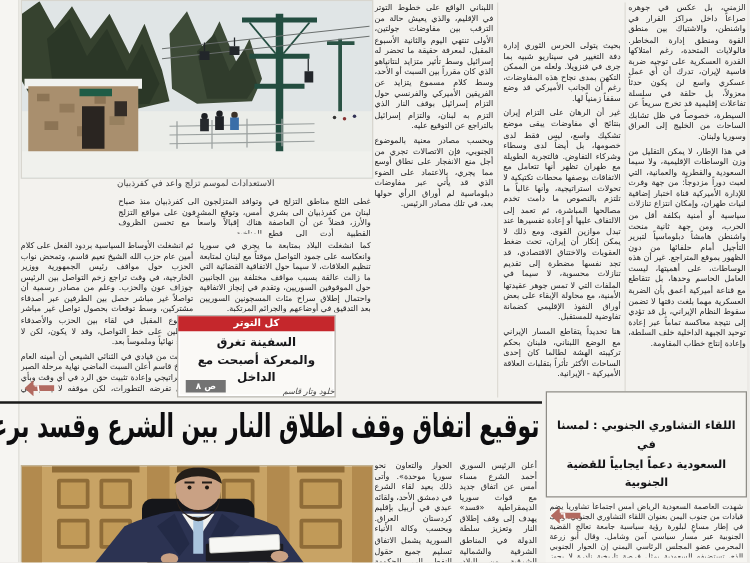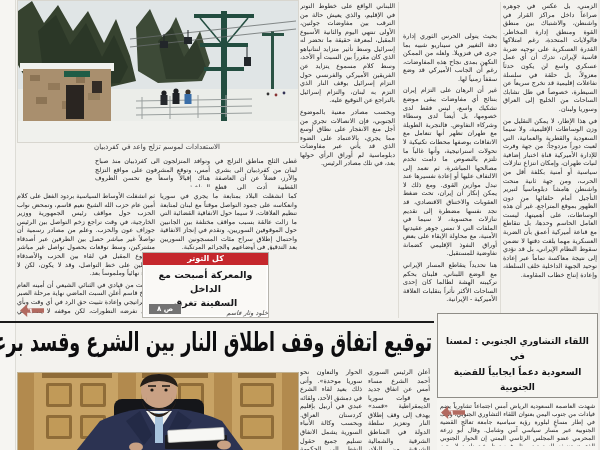--- a/index.html
+++ b/index.html
@@ -116,22 +116,22 @@
 
   <div class="txt" style="left:17px;top:192px;width:138px;height:124px;">
     <p>ثم انشغلت الأوساط السياسية بردود الفعل على كلام أمين عام حزب الله الشيخ نعيم قاسم، وتمحض نواب الحزب حول مواقف رئيس الجمهورية ووزير الخارجية، في وقت تراجع زخم التواصل بين الرئيس جوزاف عون والحزب. وعلم من مصادر رسمية أن تواصلاً غير مباشر حصل بين الطرفين عبر أصدقاء مشتركين، وسط توقعات بحصول تواصل غير مباشر الأسبوع المقبل في لقاء بين الحزب والأصدقاء العاملين على خط التواصل، وقد لا يكون، لكن لا شيء نهائياً وملموساً بعد.</p>
     <p>وعلمت من قيادي في الثنائي الشيعي أن أمينه العام الشيخ قاسم أعلن السبت الماضي نهاية مرحلة الصبر الاستراتيجي وإعادة تثبيت حق الرد في أي وقت وبأي شكل تفرضه التطورات، لكن موقفه لا يصب في إعلان الحرب بل هو نوع من المواجهة مع الرئاستين الأولى والثالثة. وبحسب القيادي فإنه بعد خطاب الشيخ قاسم فإن الموقف بات مختلفاً عن مرحلة</p>
   </div>
   <div class="arrow" style="left:20px;top:304px;">٦</div>
 
   <div class="teaser" style="left:142px;top:252px;width:125px;height:64px;">
     <div class="banner">كل التوتر</div>
     <div class="ttl">
+      <div>السفينة تغرق</div>
       <div>والمعركة أصبحت مع الداخل</div>
-      <div>السفينة تغرق</div>
     </div>
     <div class="byl">خلود وتار قاسم</div>
     <div class="pagebox">ص ٨</div>
   </div>
 
   <div class="vrule" style="left:398px;"></div>
   <div class="vrule" style="left:500px;"></div>
   <div class="txt" style="left:300px;top:2px;width:95px;height:316px;">
     <p>اللبناني الواقع على خطوط التوتر في الإقليم، والذي يعيش حالة من الترقب بين مفاوضات جولتين، الأولى تنتهي اليوم والثانية الأسبوع المقبل، لمعرفة حقيقة ما تحضر له إسرائيل وسط تأثير متزايد لنتانياهو الذي كان مقرراً بين السبت أو الأحد، وسط كلام مسموع يتزايد عن الفريقين الأميركي والفرنسي حول التزام إسرائيل بوقف النار الذي التزم به لبنان، والتزام إسرائيل بالتراجع عن التوقيع عليه.</p>
     <p>وبحسب مصادر معنية بالموضوع الجنوبي، فإن الاتصالات تجري من أجل منع الانفجار على نطاق أوسع مما يجري، بالاعتماد على الضوء الذي قد يأتي عبر مفاوضات دبلوماسية لم أوراق الرأي حولها بعد، في تلك مصادر الرئيس.</p>

